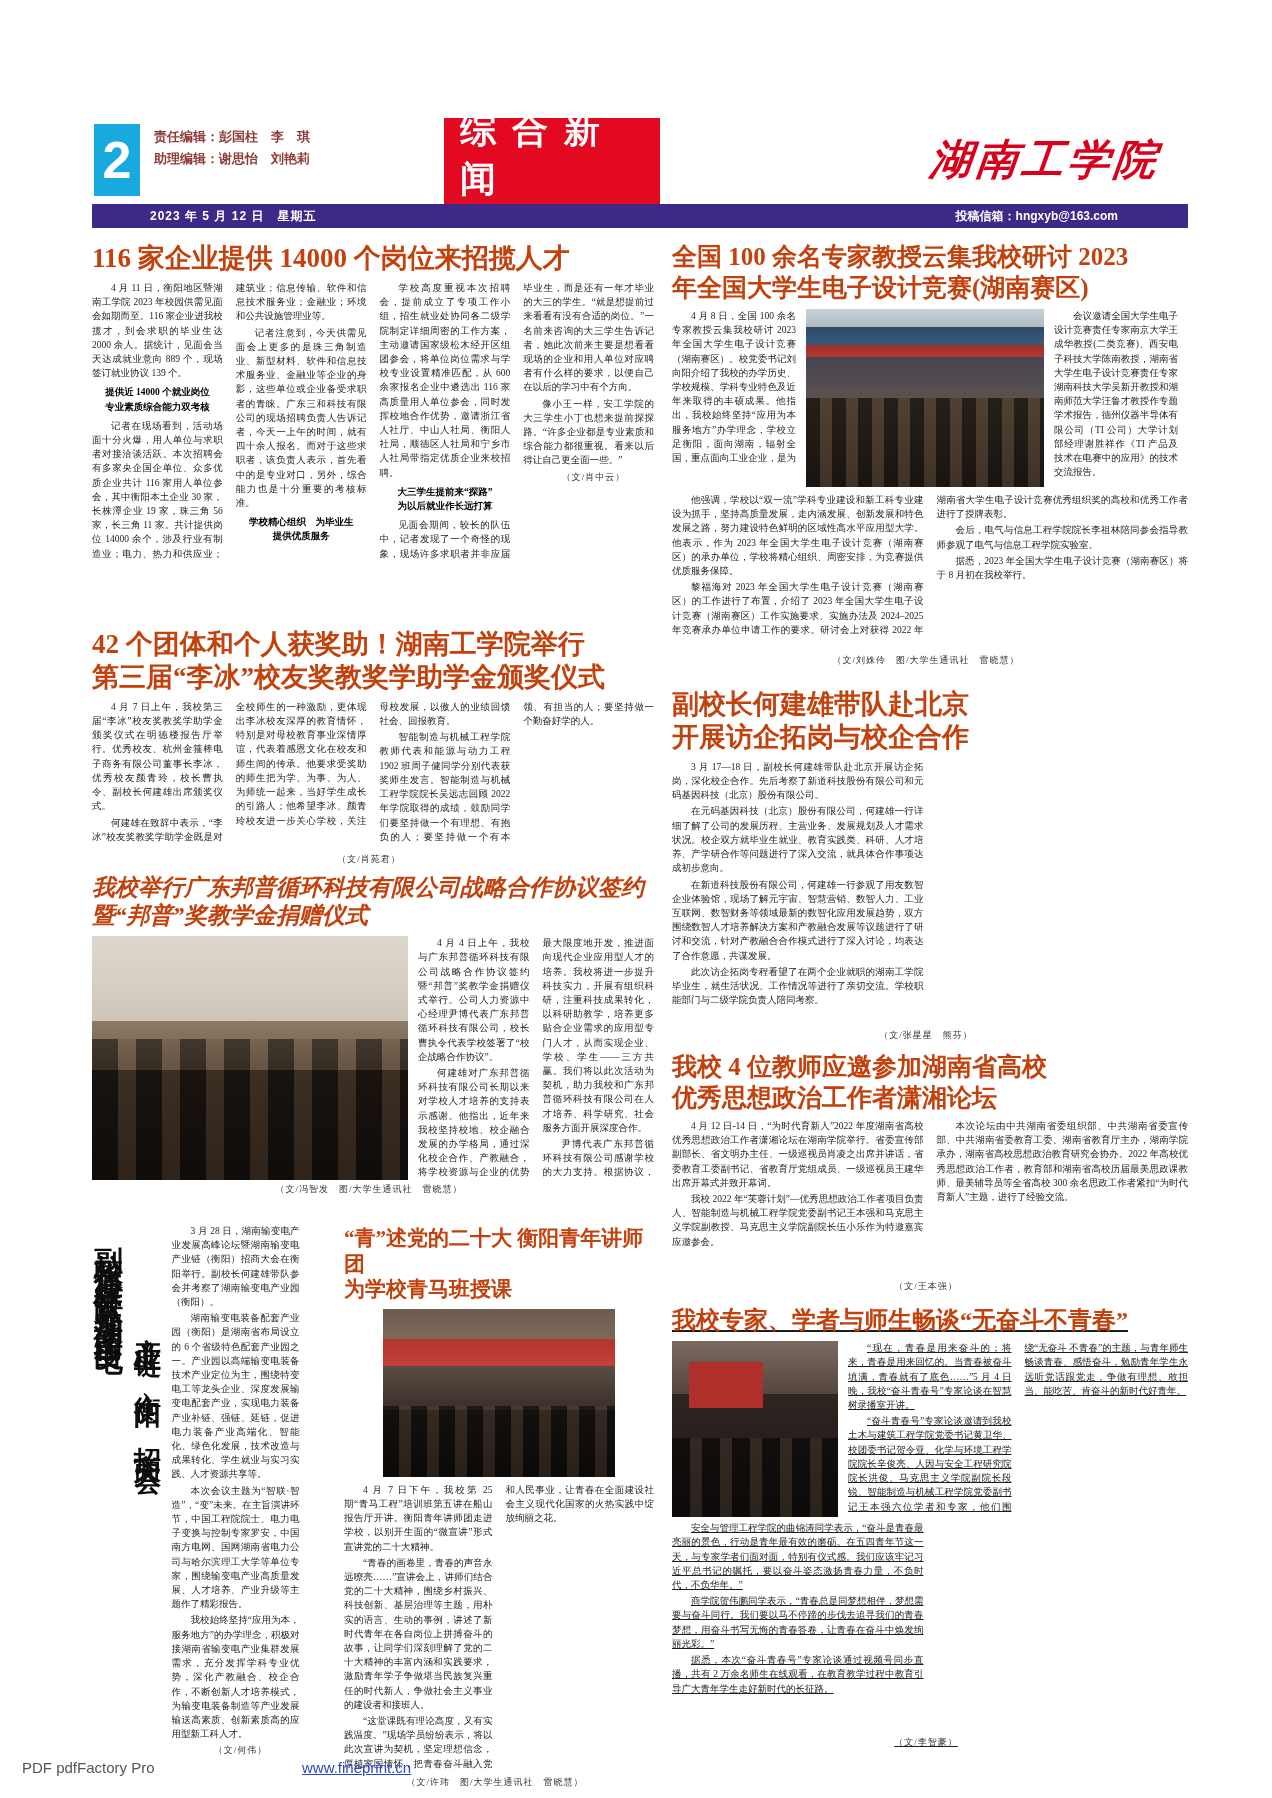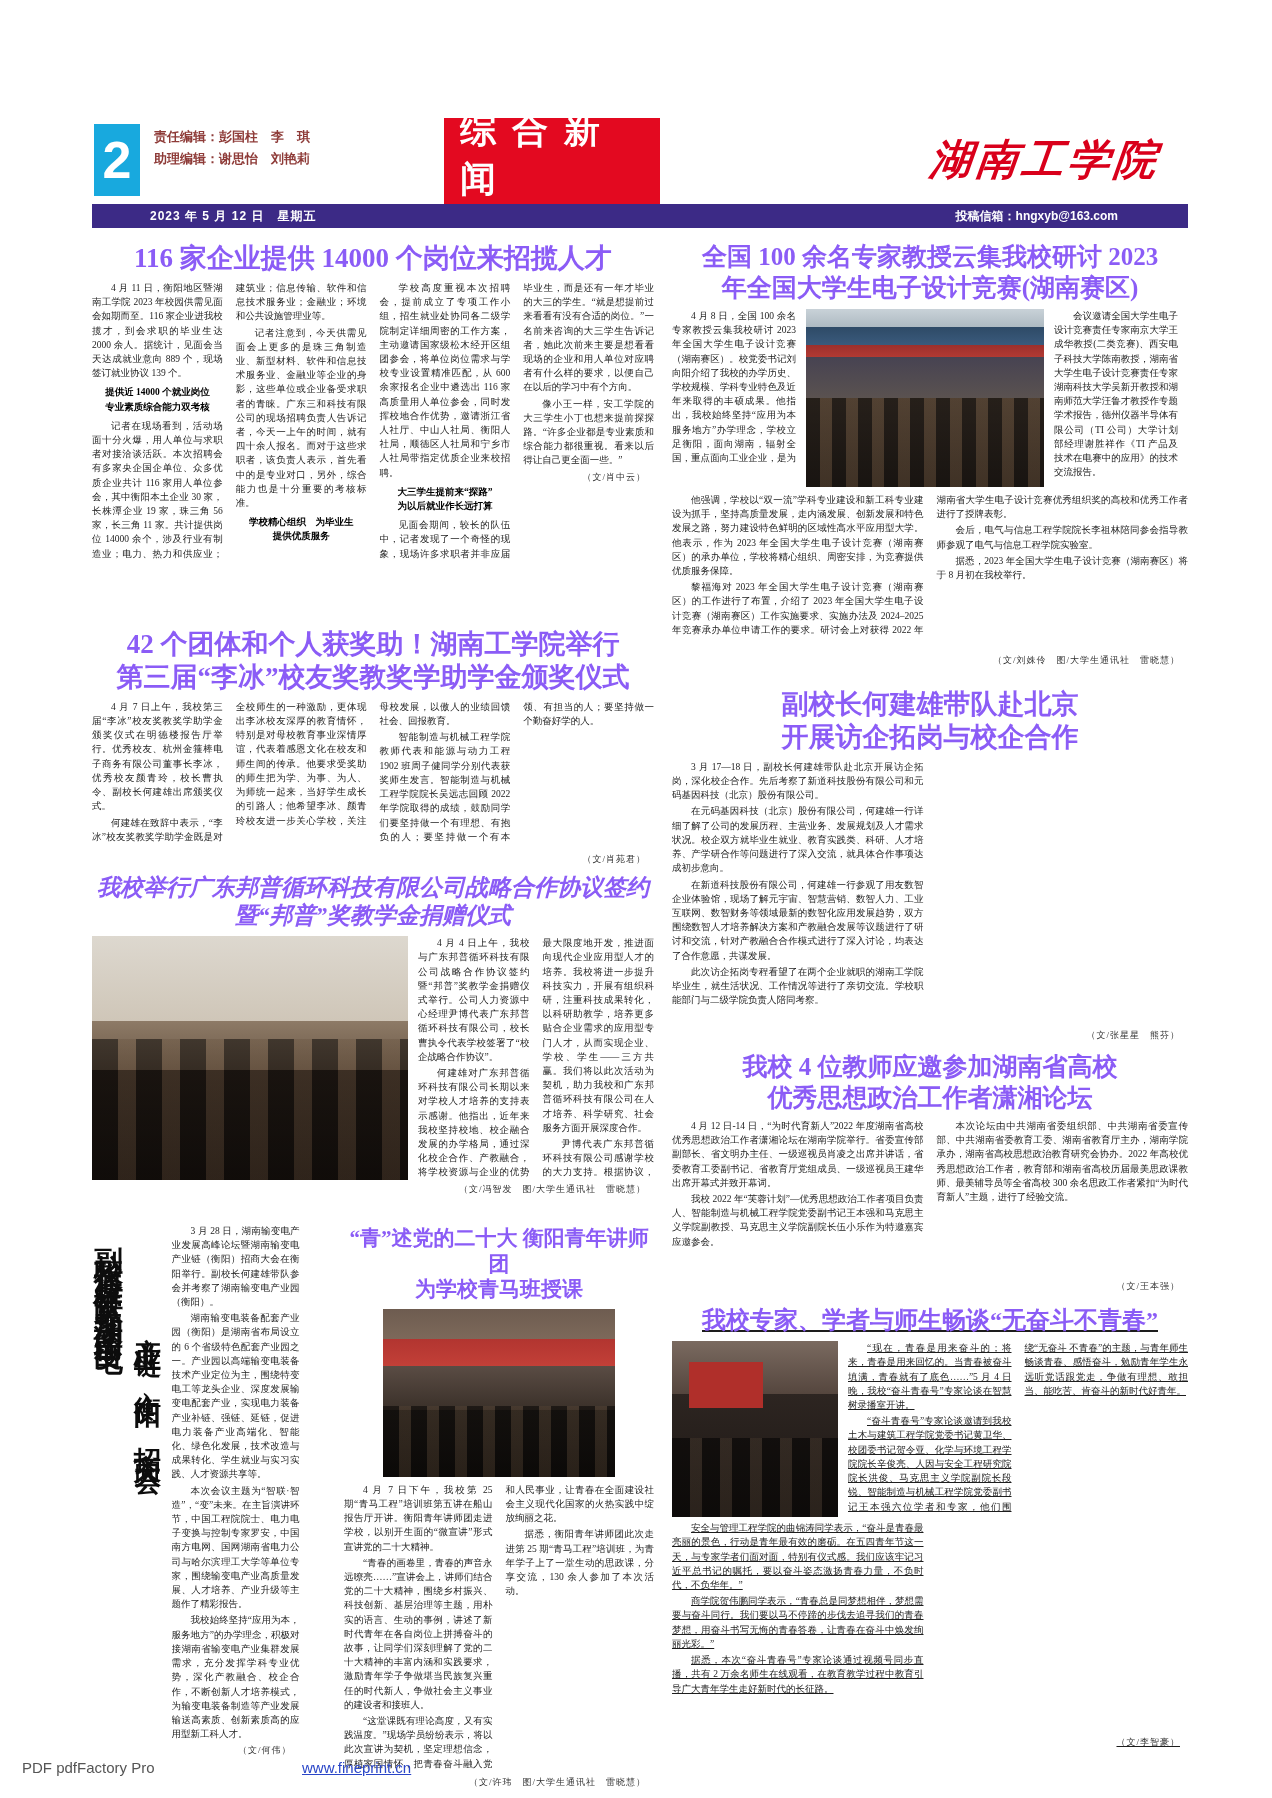--- a/index.html
+++ b/index.html
@@ -22,30 +22,30 @@
         font-family:"Liberation Sans",sans-serif;font-size:12px;font-weight:bold;}
   .pbar .dt{position:absolute;left:58px;top:4px;letter-spacing:1px;}
   .pbar .em{position:absolute;right:70px;top:4px;}
 
   
   .cols{display:flex;gap:18px;margin-top:12px;}
   .lcol{width:562px;}
   .rcol{width:516px;}
   .art{position:relative;margin-bottom:8px;}
 
-  h2.hl{margin:2px 0 6px 0;text-align:center;font-weight:900;color:#8b5cf6;line-height:1.22;}
+  h2.hl{margin:2px 0 6px 0;text-align:left;font-weight:900;color:#c2410c;line-height:1.22;}
   .hl-xl{font-size:27px;}
   .hl-lg{font-size:25px;}
   .hl-md{font-size:23px;font-style:italic;}
 
   .body{font-size:9.5px;line-height:14.2px;text-align:justify;color:#222;column-gap:13px;
         column-fill:auto;overflow:hidden;}
   .body p{margin:0 0 2px 0;text-indent:2em;}
   .subhead{font-weight:900;text-align:center;text-indent:0 !important;margin:5px 10px !important;color:#000;}
-  .byline{text-align:right;font-size:9px;color:#333;padding-right:8px;margin-top:3px;letter-spacing:1px;}
+  .byline{text-align:center;font-size:9px;color:#333;padding-right:8px;margin-top:3px;letter-spacing:1px;}
 
   .c4{column-count:4;}
   .c2{column-count:2;}
   .c1{column-count:1;}
 
   
   .photo{position:relative;overflow:hidden;background:#777;}
   .ph-eda{background:
       linear-gradient(180deg,#c9d2d8 0%,#aebac2 10%,#2e4a66 10%,#3a5a7c 20%,#9c2f2c 20%,#b23a33 27%,#474352 27%,#5a5250 50%,#45392f 50%,#2c241e 100%);}
   .ph-eda:after{content:"";position:absolute;left:0;top:50%;width:100%;height:50%;
@@ -175,21 +175,20 @@
           <div class="a7">
             <h2 class="hl" style="font-size:21px;">
               <span>“青”述党的二十大 衡阳青年讲师团</span><br>
               <span>为学校青马班授课</span>
             </h2>
             <div class="photo ph-qingma" style="width:232px;height:168px;margin:0 auto 6px auto;"></div>
             <div class="body c2" style="height:290px;">
               <p>4 月 7 日下午，我校第 25 期“青马工程”培训班第五讲在船山报告厅开讲。衡阳青年讲师团走进学校，以别开生面的“微宣讲”形式宣讲党的二十大精神。</p>
               <p>“青春的画卷里，青春的声音永远嘹亮……”宣讲会上，讲师们结合党的二十大精神，围绕乡村振兴、科技创新、基层治理等主题，用朴实的语言、生动的事例，讲述了新时代青年在各自岗位上拼搏奋斗的故事，让同学们深刻理解了党的二十大精神的丰富内涵和实践要求，激励青年学子争做堪当民族复兴重任的时代新人，争做社会主义事业的建设者和接班人。</p>
               <p>“这堂课既有理论高度，又有实践温度。”现场学员纷纷表示，将以此次宣讲为契机，坚定理想信念，厚植家国情怀，把青春奋斗融入党和人民事业，让青春在全面建设社会主义现代化国家的火热实践中绽放绚丽之花。</p>
-              <p>据悉，衡阳青年讲师团此次走进第 25 期“青马工程”培训班，为青年学子上了一堂生动的思政课，分享交流，130 余人参加了本次活动。</p>
             </div>
             <p class="byline">（文/许玮　图/大学生通讯社　雷晓慧）</p>
           </div>
         </div>
 
       </div>
 
       <div class="rcol">
 
         <div class="art" style="height:438px;">

